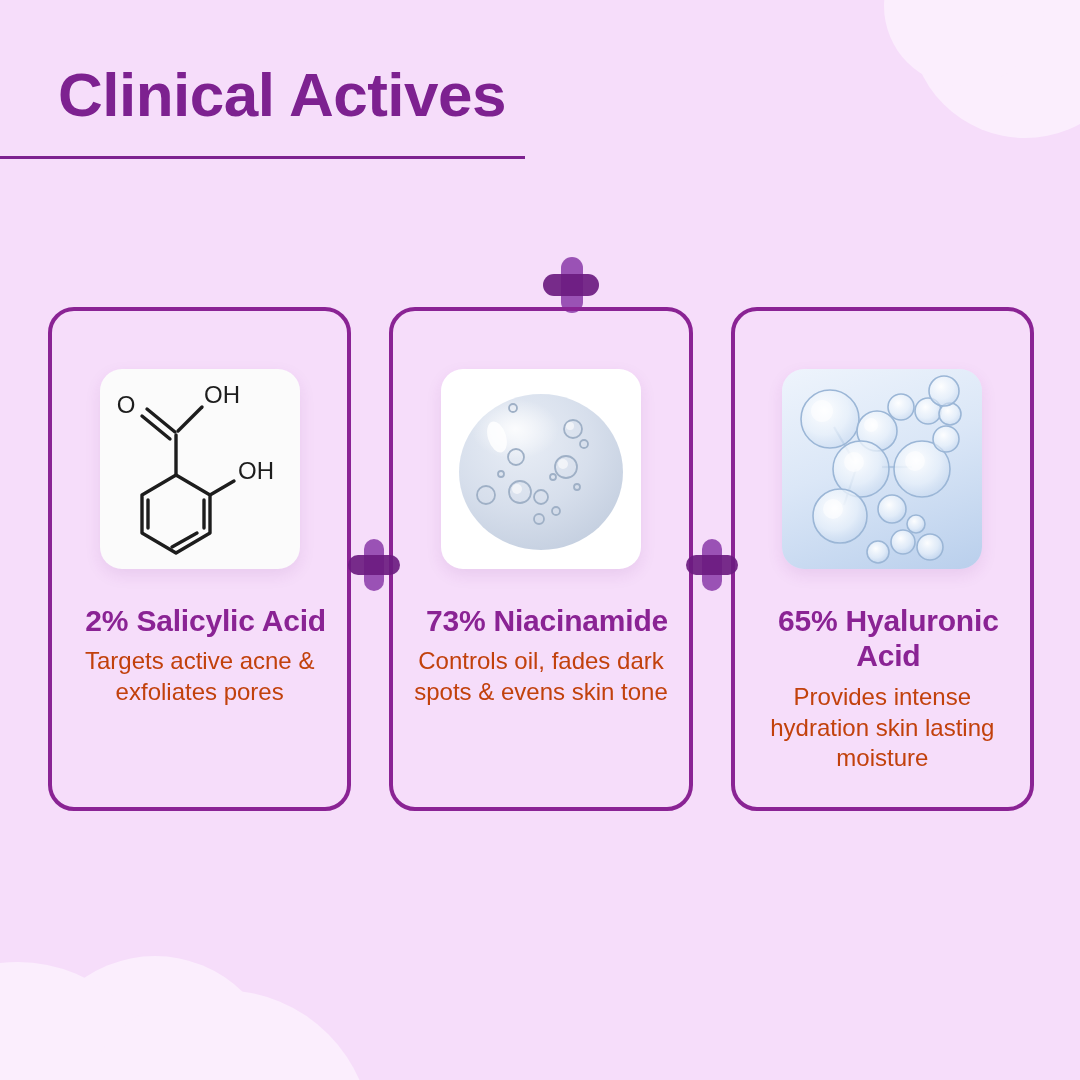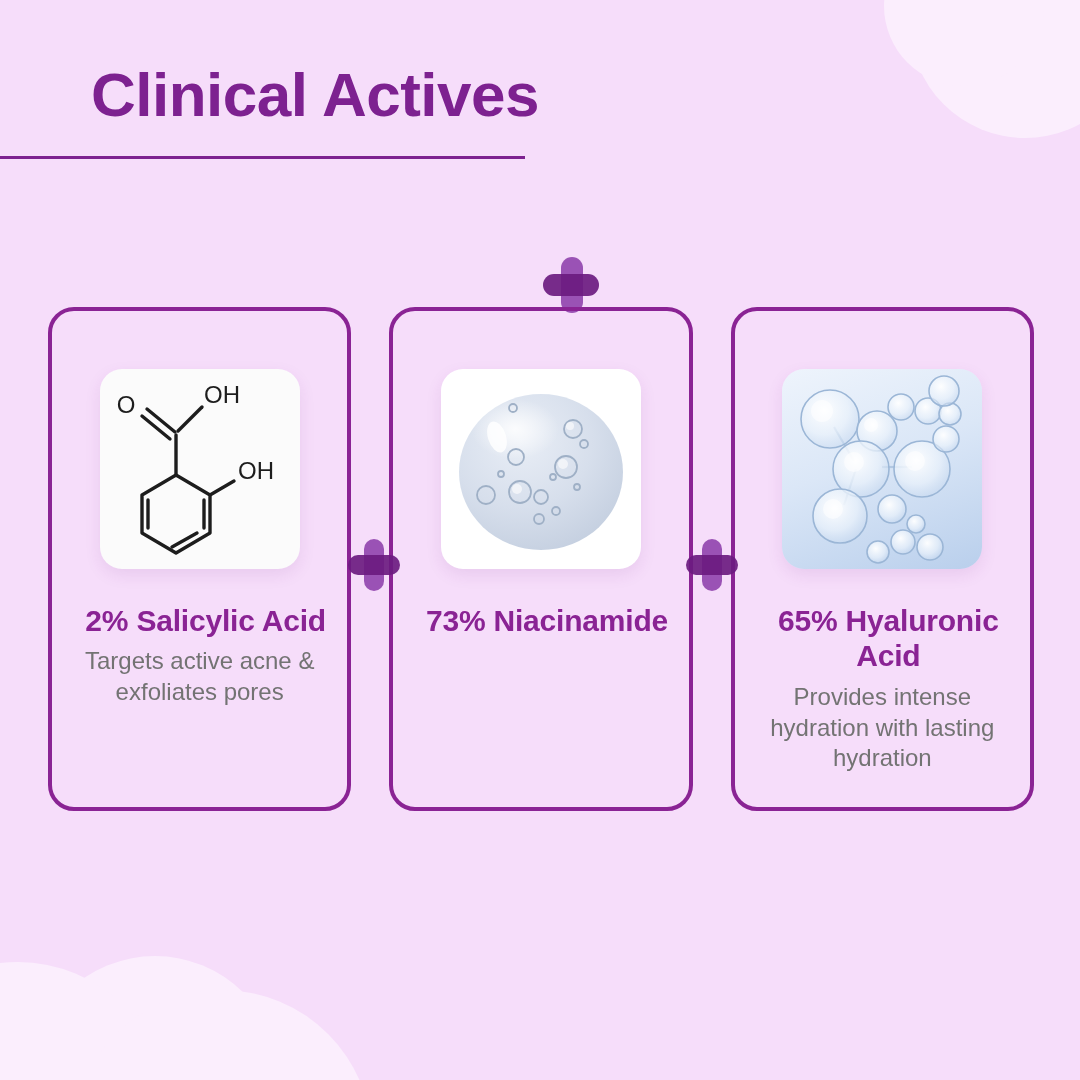--- a/index.html
+++ b/index.html
@@ -37,21 +37,21 @@
 
   
   .header {
     position: absolute;
     left: 0;
     top: 64px;
     width: 1080px;
   }
   .title {
     margin: 0;
-    padding-left: 91px;
+    padding-left: 58px;
     font-size: 62px;
     line-height: 1.0;
     font-weight: 700;
     letter-spacing: -0.5px;
     color: #7d2190;
   }
   .title-rule {
     position: absolute;
     left: 0;
     top: 92px;
@@ -132,21 +132,21 @@
     color: #8a2394;
     text-align: center;
     letter-spacing: -0.2px;
     max-width: 250px;
   }
   .card-desc {
     margin: 8px 0 0 0;
     font-size: 24px;
     line-height: 1.28;
     font-weight: 400;
-    color: #737373;
+    color: #c2410c;
     text-align: center;
     max-width: 272px;
   }
 
   
   .divider-plus {
     position: absolute;
     top: 539px;
   }
   .divider-plus-1 { left: 348px; }
@@ -256,20 +256,21 @@
             <circle cx="136" cy="118" r="3"></circle>
           </g>
           <g fill="#ffffff" opacity="0.6">
             <circle cx="129" cy="57" r="4"></circle>
             <circle cx="76" cy="120" r="5"></circle>
             <circle cx="122" cy="95" r="5"></circle>
           </g>
         </svg>
       </div>
       <div class="card-title">73% Niacinamide</div>
+      <div class="card-desc">Controls oil, fades dark spots &amp; evens skin tone</div>
     </div>
 
     <div class="card">
       <div class="card-media media-bubbles">
         <svg viewBox="0 0 200 200" xmlns="http://www.w3.org/2000/svg">
           <defs>
             <radialGradient id="bub" cx="40%" cy="35%" r="70%">
               <stop offset="0%" stop-color="#ffffff" stop-opacity="0.96"></stop>
               <stop offset="60%" stop-color="#eaf2fb" stop-opacity="0.72"></stop>
               <stop offset="100%" stop-color="#c6d8ef" stop-opacity="0.55"></stop>
@@ -300,21 +301,21 @@
           <g fill="#ffffff" opacity="0.55">
             <circle cx="40" cy="42" r="11"></circle>
             <circle cx="72" cy="93" r="10"></circle>
             <circle cx="133" cy="92" r="10"></circle>
             <circle cx="51" cy="140" r="10"></circle>
             <circle cx="89" cy="56" r="7"></circle>
           </g>
         </svg>
       </div>
       <div class="card-title">65% Hyaluronic Acid</div>
-      <div class="card-desc">Provides intense hydration with lasting hydration</div>
+      <div class="card-desc">Provides intense hydration skin lasting moisture</div>
     </div>
   </div>
 
   <span class="plus-mark plus-md divider-plus divider-plus-1">
     <span class="bar-v"></span>
     <span class="bar-h"></span>
   </span>
   <span class="plus-mark plus-md divider-plus divider-plus-2">
     <span class="bar-v"></span>
     <span class="bar-h"></span>

